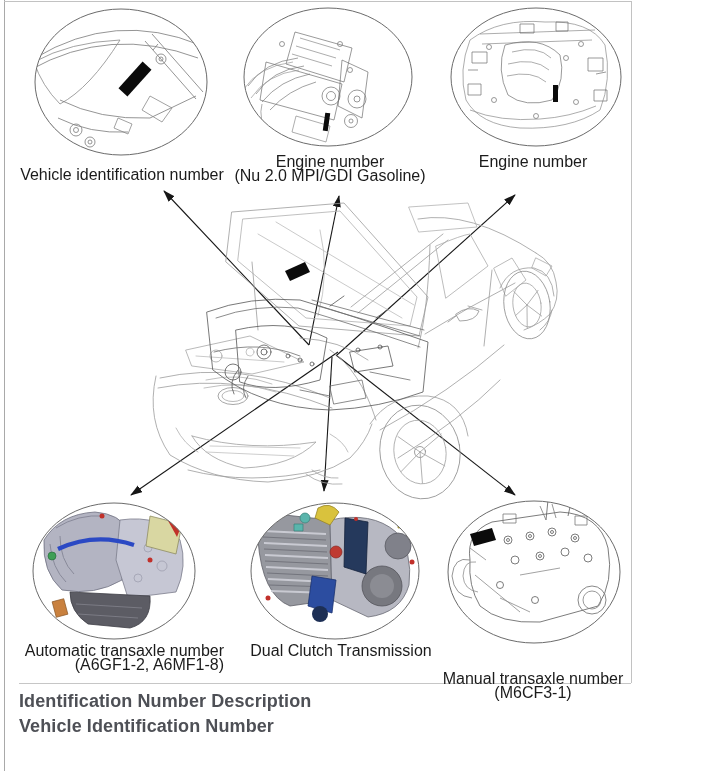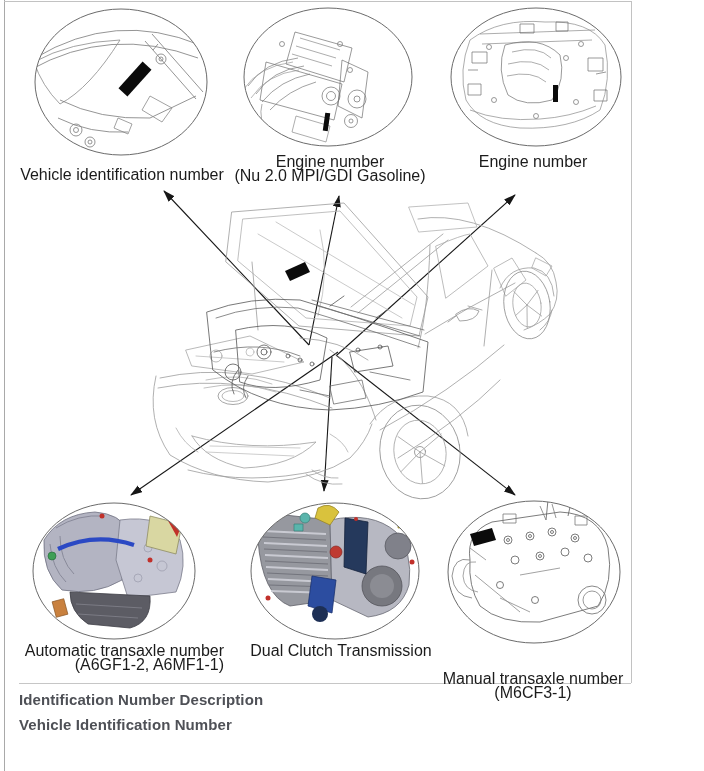--- a/index.html
+++ b/index.html
@@ -11,21 +11,21 @@
   .rule.left{left:4px;top:0;width:1px;height:771px;background:#a9a9a9;}
   .rule.top{left:4px;top:1px;width:628px;height:1px;background:#c2c2c2;}
   .rule.right{left:631px;top:1px;width:1px;height:682px;background:#c2c2c2;}
   .rule.bottom{left:19px;top:683px;width:612px;height:1px;background:#c6c6c6;}
   svg.diagram{position:absolute;left:0;top:0;}
   .callout-label{
     position:absolute;width:220px;text-align:center;
     font-size:16px;line-height:14px;color:#1b1b1b;
   }
   .section-heading{
-    position:absolute;left:19px;font-size:15px;font-weight:bold;color:#4e5056;
+    position:absolute;left:19px;font-size:18px;font-weight:bold;color:#4e5056;
     letter-spacing:0.1px;
   }
 </style>
 </head>
 <body>
 
 <div class="screen">
 
   <div class="rule left"></div>
   <div class="rule top"></div>
@@ -302,21 +302,21 @@
     <div>Engine number</div>
     <div>(Nu 2.0 MPI/GDI Gasoline)</div>
   </div>
 
   <div class="callout-label" style="left:423px;top:155px;">
     <div>Engine number</div>
   </div>
 
   <div class="callout-label" style="left:4px;top:644px;text-align:right;">
     <div>Automatic transaxle number</div>
-    <div>(A6GF1-2, A6MF1-1)</div>
+    <div>(A6GF1-2, A6MF1-8)</div>
   </div>
 
   <div class="callout-label" style="left:231px;top:644px;">
     <div>Dual Clutch Transmission</div>
   </div>
 
   <div class="callout-label" style="left:423px;top:672px;">
     <div>Manual transaxle number</div>
     <div>(M6CF3-1)</div>
   </div>

